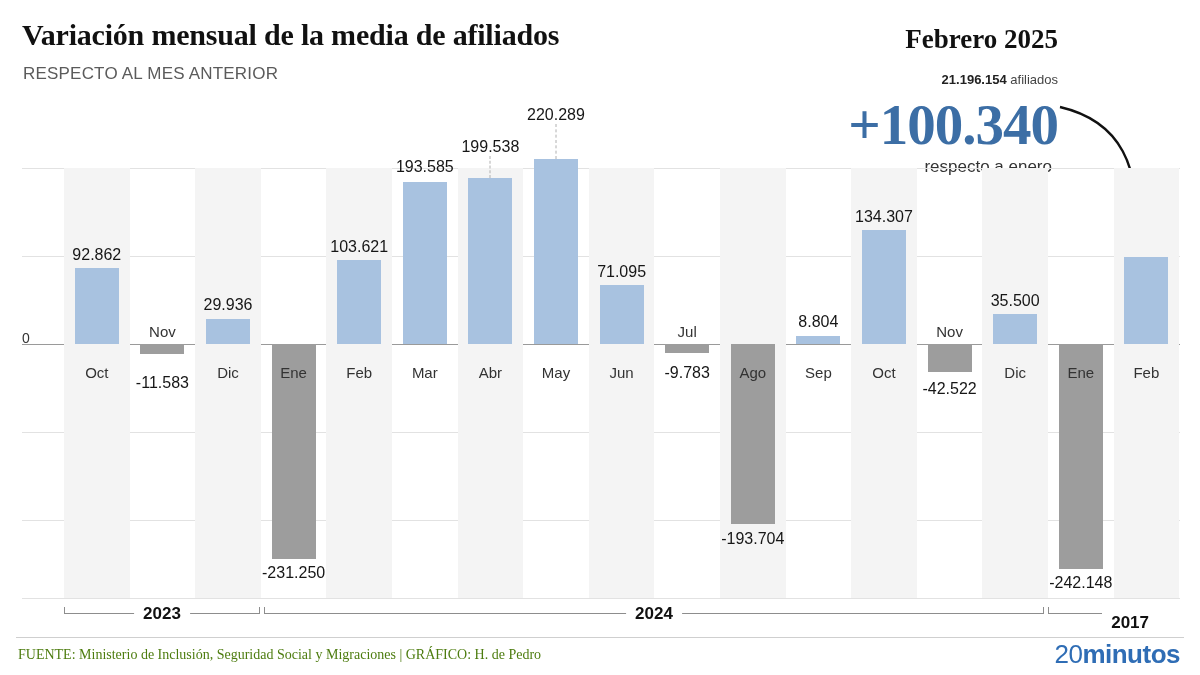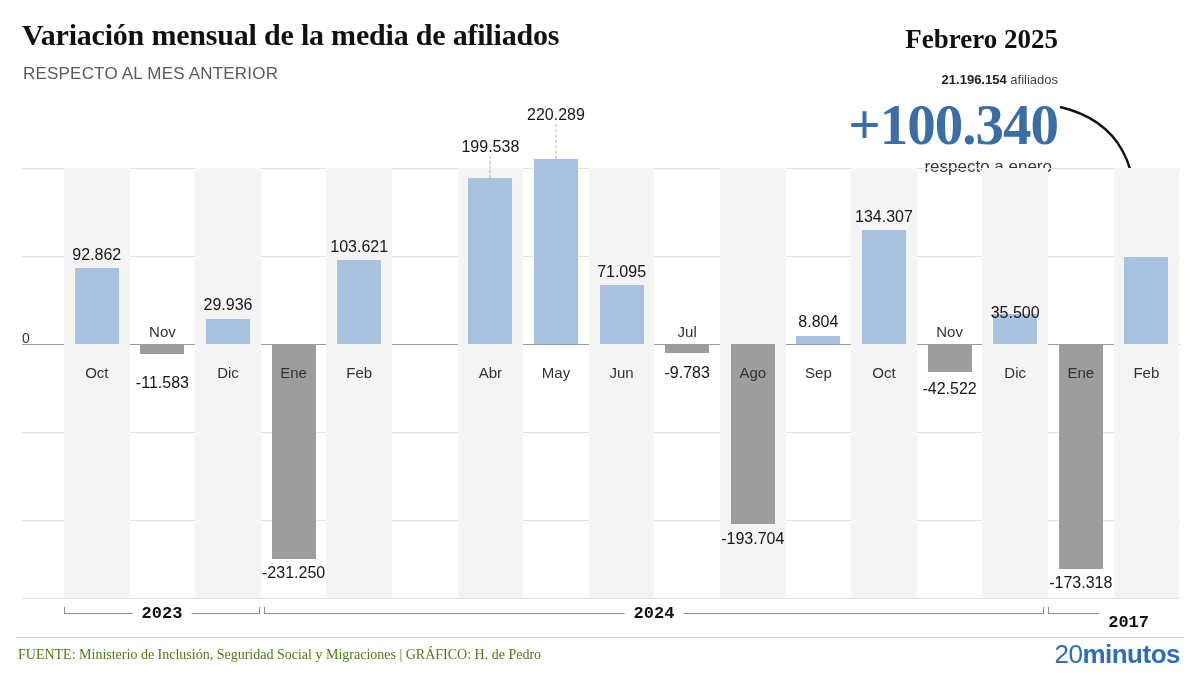--- a/index.html
+++ b/index.html
@@ -207,21 +207,21 @@
   }
   .yeartick.l { left: 0; }
   .yeartick.r { right: 0; }
   .yearlabel {
     position: absolute;
     top: 0px;
     left: 50%;
     transform: translateX(-50%);
     background: #ffffff;
     padding: 0 9px;
-    font-family: Liberation Mono, monospace;
+    font-family: Liberation Sans, sans-serif;
     font-weight: bold;
     font-size: 17px;
     color: #111;
   }
   .yeargroup.last .yearlabel {
     left: auto;
     right: -6px;
     transform: none;
     top: 9px;
   }
@@ -317,20 +317,26 @@
         <div class="vlabel" style="top:396px;">-231.250</div>
       </div>
 
       <div class="col" style="left:262.4px;width:65.6px;">
         <div class="colband"></div>
         <div class="bar pos" style="top:92px;height:84px;"></div>
         <div class="vlabel" style="top:70px;">103.621</div>
         <div class="mlabel" style="top:196px;">Feb</div>
       </div>
 
+      <div class="col" style="left:328px;width:65.6px;">
+        <div class="colband off"></div>
+        <div class="bar pos" style="top:14px;height:162px;"></div>
+        <div class="vlabel" style="top:-10px;">193.585</div>
+        <div class="mlabel" style="top:196px;">Mar</div>
+      </div>
 
       <div class="col" style="left:393.6px;width:65.6px;">
         <div class="colband"></div>
         <div class="bar pos" style="top:10px;height:166px;"></div>
         <div class="leader" style="top:-12px;height:22px;"></div>
         <div class="vlabel" style="top:-30px;">199.538</div>
         <div class="mlabel" style="top:196px;">Abr</div>
       </div>
 
       <div class="col" style="left:459.2px;width:65.6px;">
@@ -379,29 +385,29 @@
       <div class="col" style="left:852.8px;width:65.6px;">
         <div class="colband off"></div>
         <div class="bar neg" style="top:176px;height:28px;"></div>
         <div class="mlabel" style="top:155px;">Nov</div>
         <div class="vlabel" style="top:212px;">-42.522</div>
       </div>
 
       <div class="col" style="left:918.4px;width:65.6px;">
         <div class="colband"></div>
         <div class="bar pos" style="top:146px;height:30px;"></div>
-        <div class="vlabel" style="top:136px;">35.500</div>
+        <div class="vlabel" style="top:124px;">35.500</div>
         <div class="mlabel" style="top:196px;">Dic</div>
       </div>
 
       <div class="col" style="left:984px;width:65.6px;">
         <div class="colband off"></div>
         <div class="bar neg" style="top:176px;height:225px;"></div>
         <div class="mlabel" style="top:196px;">Ene</div>
-        <div class="vlabel" style="top:406px;">-173.318</div>
+        <div class="vlabel" style="top:406px;">-242.148</div>
       </div>
 
       <div class="col" style="left:1049.6px;width:65.6px;">
         <div class="colband"></div>
         <div class="bar pos" style="top:89px;height:87px;"></div>
         <div class="mlabel" style="top:196px;">Feb</div>
       </div>
 
     </div>
   </div>

